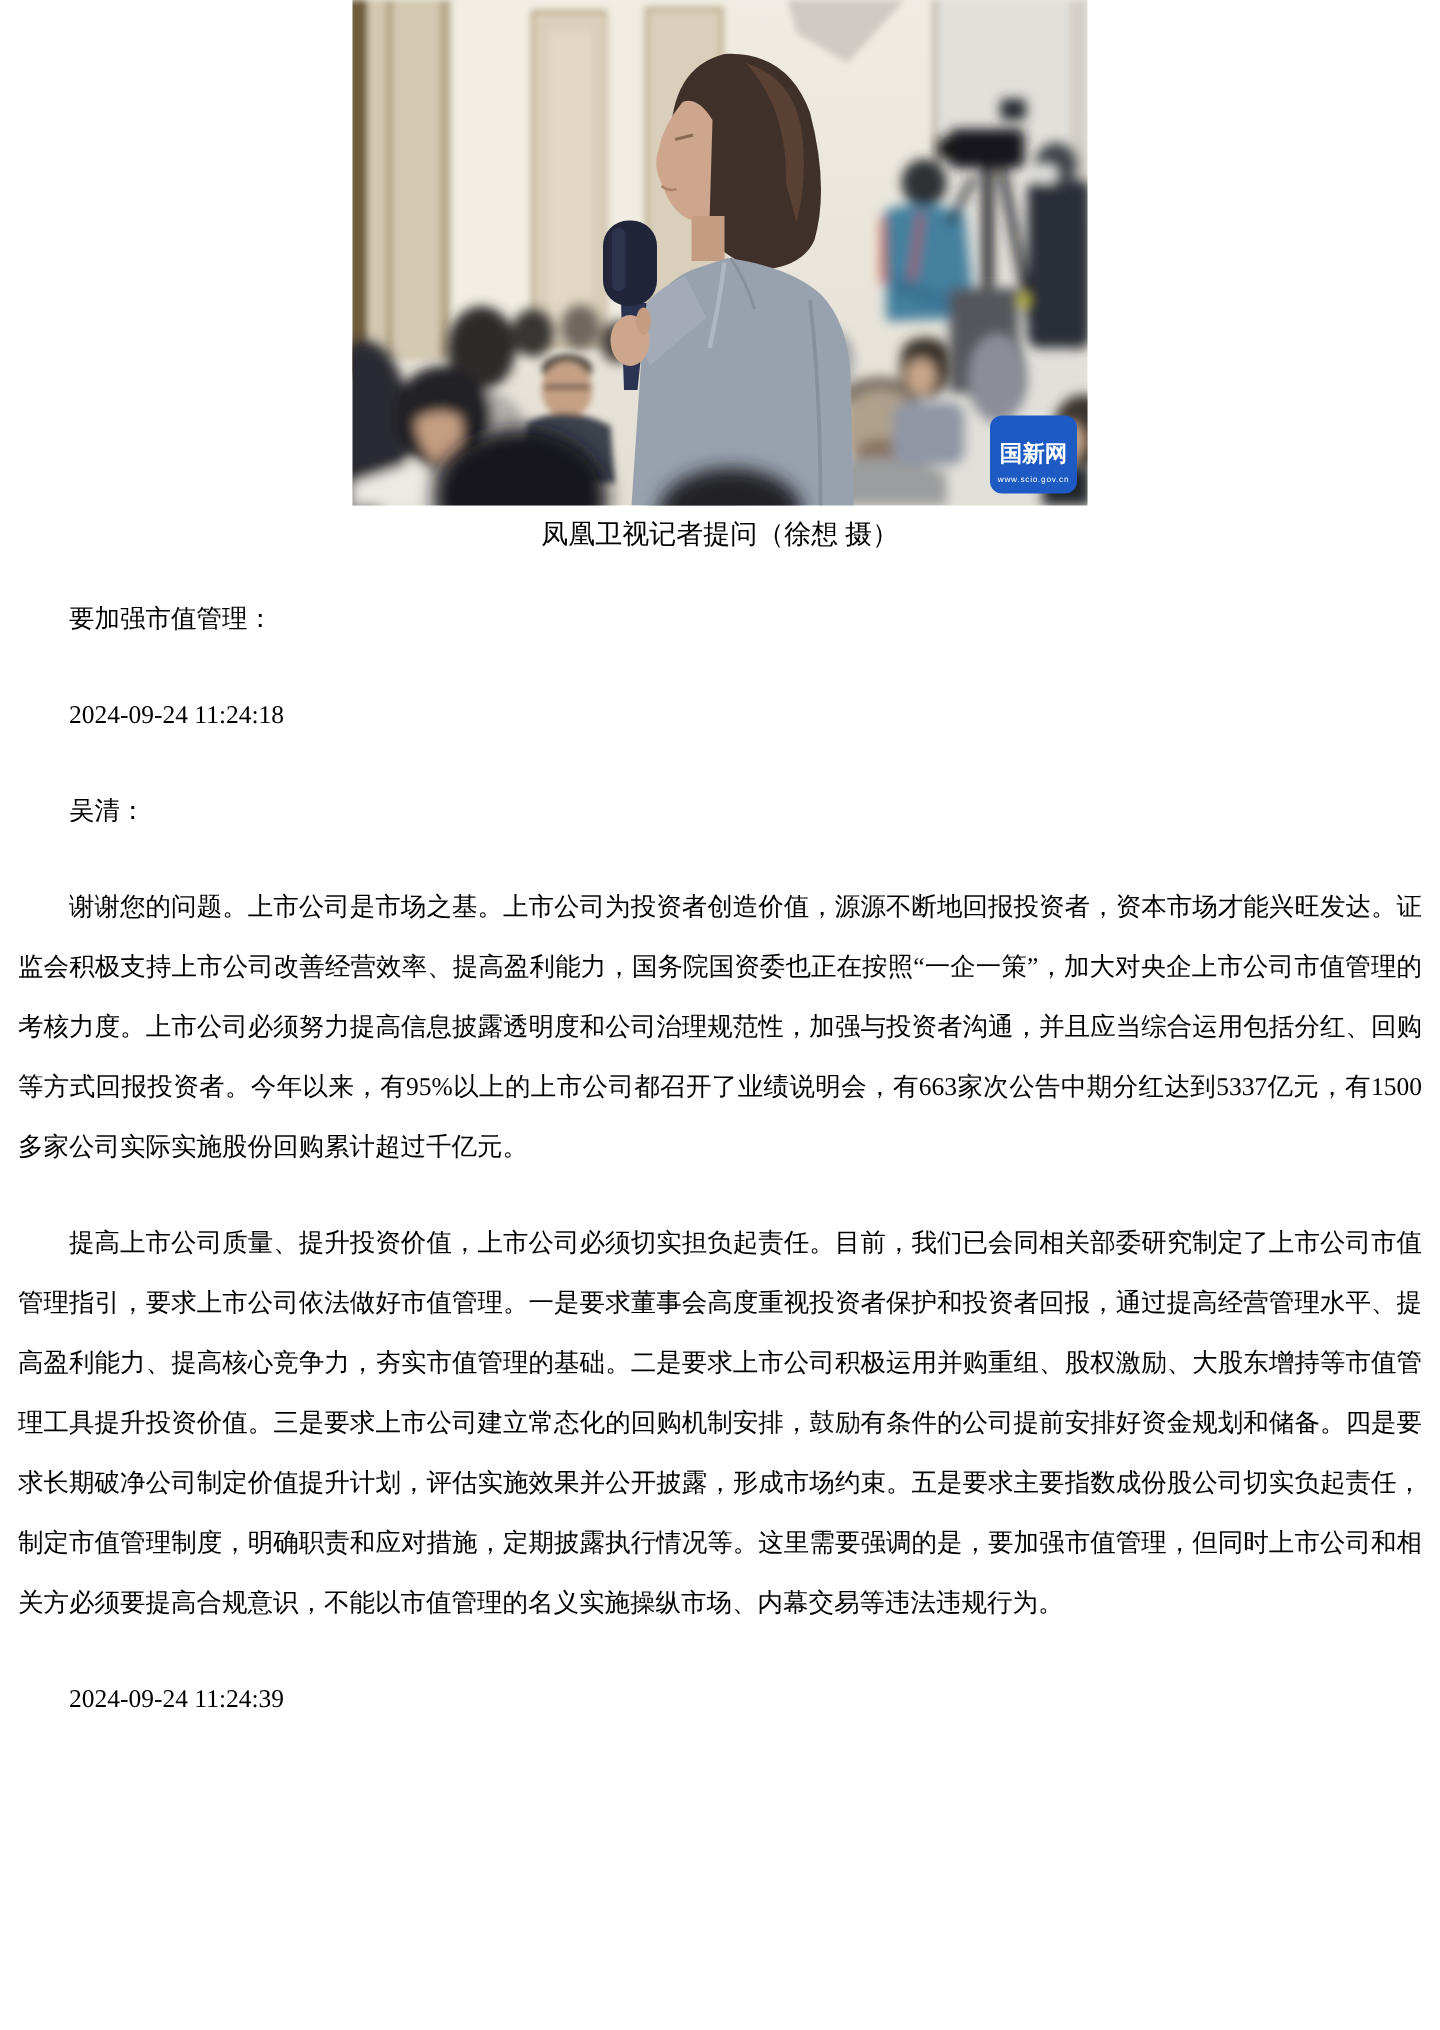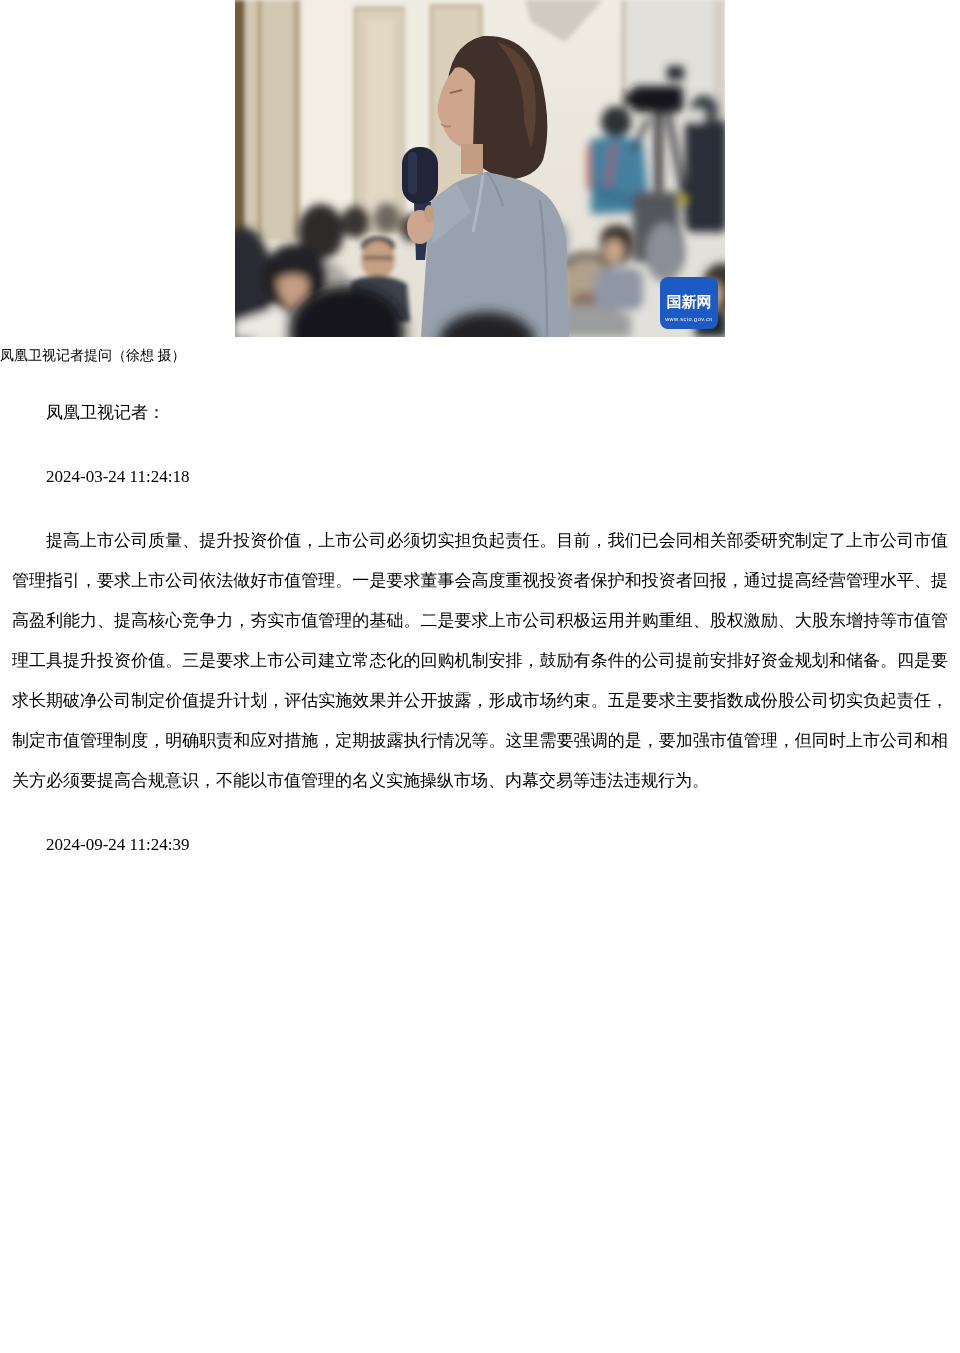--- a/index.html
+++ b/index.html
@@ -11,22 +11,22 @@
     font-family: "Liberation Serif", "DejaVu Serif", serif;
     color: #000000;
   }
   .photo-wrap {
     width: 490px;
     margin: 0 auto;
     font-size: 0;
   }
   .photo-wrap svg { display: block; }
   .caption {
-    text-align: left;
-    font-size: 14px;
+    text-align: center;
+    font-size: 18px;
     line-height: 26px;
     margin-top: 6px;
     color: #000000;
   }
   .content { padding: 0 12px 10px 12px; }
   .content p {
     font-size: 17px;
     line-height: 40px;
     margin: 24px 0;
     text-indent: 2em;
@@ -158,19 +158,21 @@
         <rect x="425" y="277" width="58" height="52" rx="8" fill="#1d5ac4"></rect>
         <text x="454" y="307" text-anchor="middle" font-size="15" font-weight="bold" fill="#ffffff" font-family="Liberation Sans, DejaVu Sans, sans-serif">国新网</text>
         <text x="454" y="321" text-anchor="middle" font-size="5.5" letter-spacing="0.5" fill="#ffffff" font-family="Liberation Sans, DejaVu Sans, sans-serif">www.scio.gov.cn</text>
       </g>
     </svg>
   </div>
 
   <div class="caption">凤凰卫视记者提问（徐想 摄）</div>
 
   <div class="content">
-    <p>凤凰卫视记者：</p>
-    <p class="timestamp">2024-03-24 11:24:18</p>
+    <p>要加强市值管理：</p>
+    <p class="timestamp">2024-09-24 11:24:18</p>
+    <p>吴清：</p>
+    <p>谢谢您的问题。上市公司是市场之基。上市公司为投资者创造价值，源源不断地回报投资者，资本市场才能兴旺发达。证监会积极支持上市公司改善经营效率、提高盈利能力，国务院国资委也正在按照“一企一策”，加大对央企上市公司市值管理的考核力度。上市公司必须努力提高信息披露透明度和公司治理规范性，加强与投资者沟通，并且应当综合运用包括分红、回购等方式回报投资者。今年以来，有95%以上的上市公司都召开了业绩说明会，有663家次公告中期分红达到5337亿元，有1500多家公司实际实施股份回购累计超过千亿元。</p>
     <p>提高上市公司质量、提升投资价值，上市公司必须切实担负起责任。目前，我们已会同相关部委研究制定了上市公司市值管理指引，要求上市公司依法做好市值管理。一是要求董事会高度重视投资者保护和投资者回报，通过提高经营管理水平、提高盈利能力、提高核心竞争力，夯实市值管理的基础。二是要求上市公司积极运用并购重组、股权激励、大股东增持等市值管理工具提升投资价值。三是要求上市公司建立常态化的回购机制安排，鼓励有条件的公司提前安排好资金规划和储备。四是要求长期破净公司制定价值提升计划，评估实施效果并公开披露，形成市场约束。五是要求主要指数成份股公司切实负起责任，制定市值管理制度，明确职责和应对措施，定期披露执行情况等。这里需要强调的是，要加强市值管理，但同时上市公司和相关方必须要提高合规意识，不能以市值管理的名义实施操纵市场、内幕交易等违法违规行为。</p>
     <p class="timestamp">2024-09-24 11:24:39</p>
   </div>
 
 </div>
 
 </body></html>

